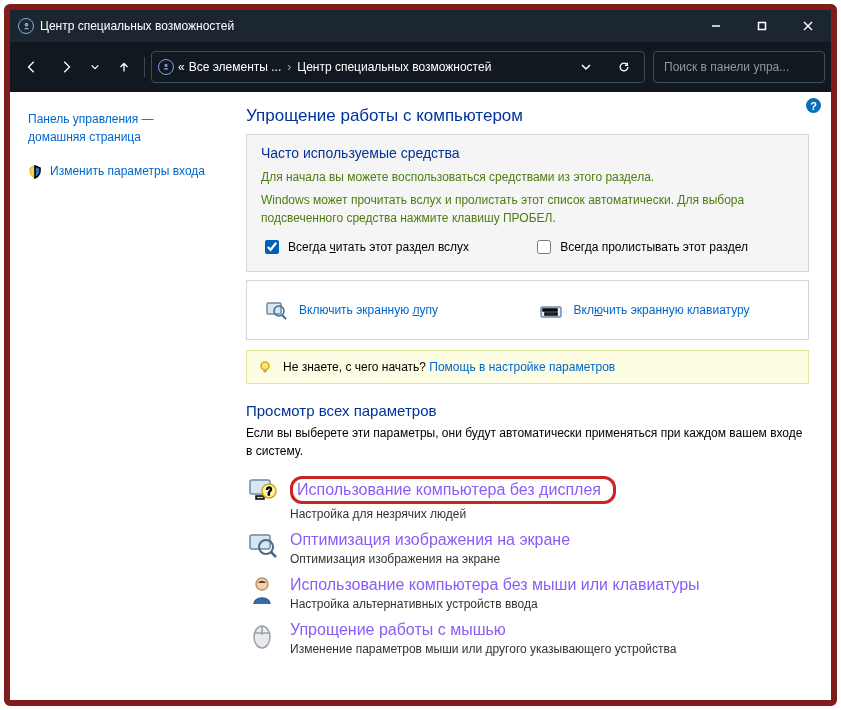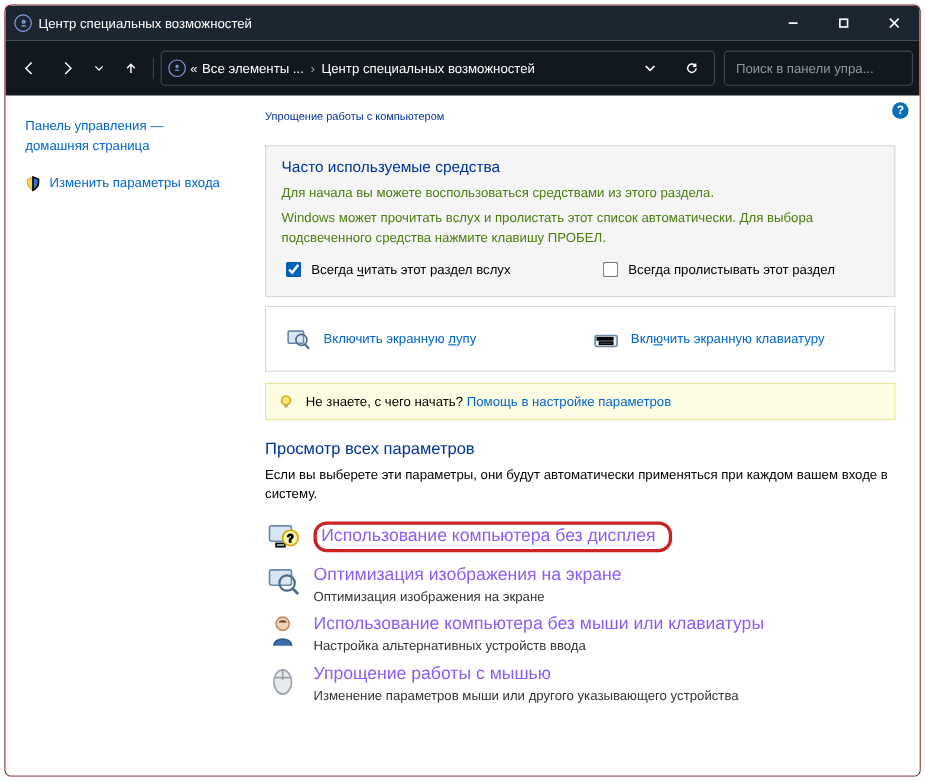--- a/index.html
+++ b/index.html
@@ -9,21 +9,21 @@
     background: #fff;
     font-family: "Segoe UI", Arial, sans-serif;
     font-size: 12px;
     color: #000;
     width: 841px;
     height: 710px;
   }
   .window {
     width: 833px;
     height: 702px;
-    border: 1px solid #7f1d1d;
+    border: 6px solid #7f1d1d;
     border-radius: 6px;
     overflow: hidden;
     background: #fff;
     display: flex;
     flex-direction: column;
   }
 
   
   .titlebar {
     height: 32px;
@@ -165,24 +165,24 @@
     width: 15px; height: 15px;
     border-radius: 50%;
     background: #0b6fb5;
     color: #fff;
     font-size: 11px;
     font-weight: bold;
     display: flex; align-items: center; justify-content: center;
   }
 
   .main h1 {
-    font-size: 10px;
+    font-size: 17px;
     font-weight: normal;
     color: #003399;
-    margin: 0 0 20px 0;
+    margin: 0 0 8px 0;
   }
 
   .panel-tools {
     border: 1px solid #d6d6d6;
     background: #f5f5f5;
     padding: 10px 14px 14px 14px;
     margin-bottom: 8px;
   }
   .panel-tools h2 {
     font-size: 14px;
@@ -192,21 +192,21 @@
   }
   .panel-tools p {
     margin: 0 0 6px 0;
     font-size: 12px;
     line-height: 1.45;
     color: #4d7c0f;
   }
   .panel-tools .checks {
     margin-top: 10px;
     display: flex;
-    gap: 80px;
+    gap: 64px;
     align-items: flex-end;
   }
   .panel-tools label {
     display: flex;
     align-items: center;
     gap: 6px;
     font-size: 12px;
   }
   .panel-tools input[type="checkbox"] {
     width: 14px; height: 14px;
@@ -474,20 +474,21 @@
                 <rect x="4" y="6" width="20" height="14" rx="2" fill="#d8e6f2" stroke="#6a8aaa"></rect>
                 <rect x="10" y="22" width="8" height="3" fill="#bcc8d4"></rect>
                 <circle cx="23" cy="17" r="7" fill="#fff3b0" stroke="#d4a900"></circle>
                 <text x="23" y="21" font-size="10" text-anchor="middle" fill="#d08000" font-family="Arial">?</text>
               </svg>
           </div>
           <div class="stexts">
             <span class="highlight">
               <a href="#" class="stitle">Использование компьютера без дисплея</a>
             </span>
+            <div class="sdesc">Настройка для незрячих людей</div>
           </div>
         </div>
 
         <div class="setting-item">
           <div class="sicon">
             <svg viewBox="0 0 32 32" width="32" height="32">
                 <rect x="4" y="6" width="20" height="14" rx="2" fill="#d8e6f2" stroke="#6a8aaa"></rect>
                 <circle cx="20" cy="18" r="7" fill="none" stroke="#4a6a8a" stroke-width="2"></circle>
                 <line x1="25" y1="23" x2="30" y2="28" stroke="#4a6a8a" stroke-width="2.5"></line>
               </svg>

